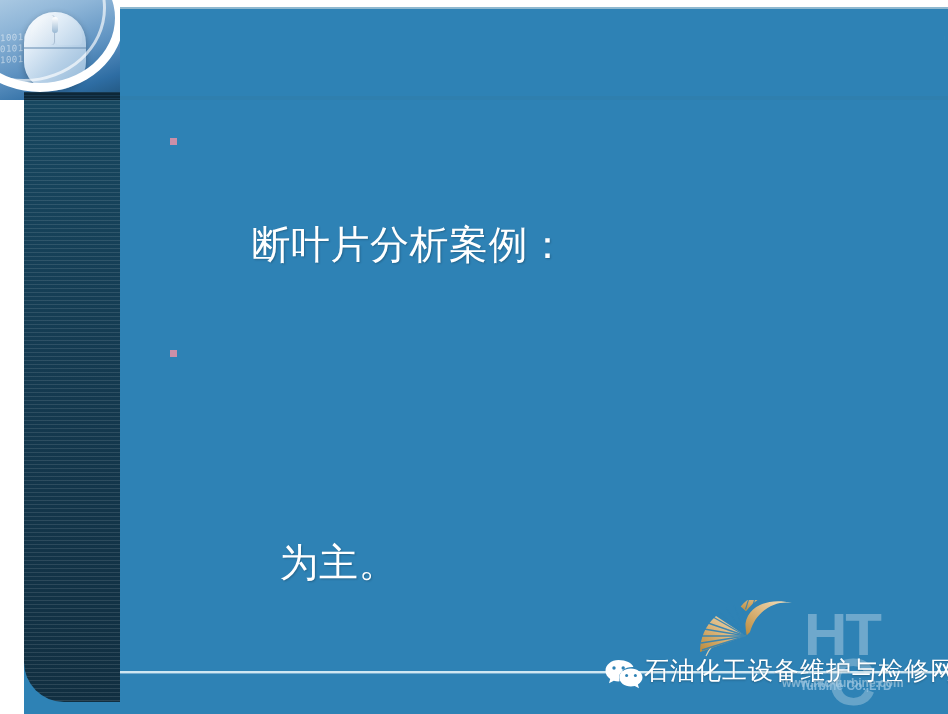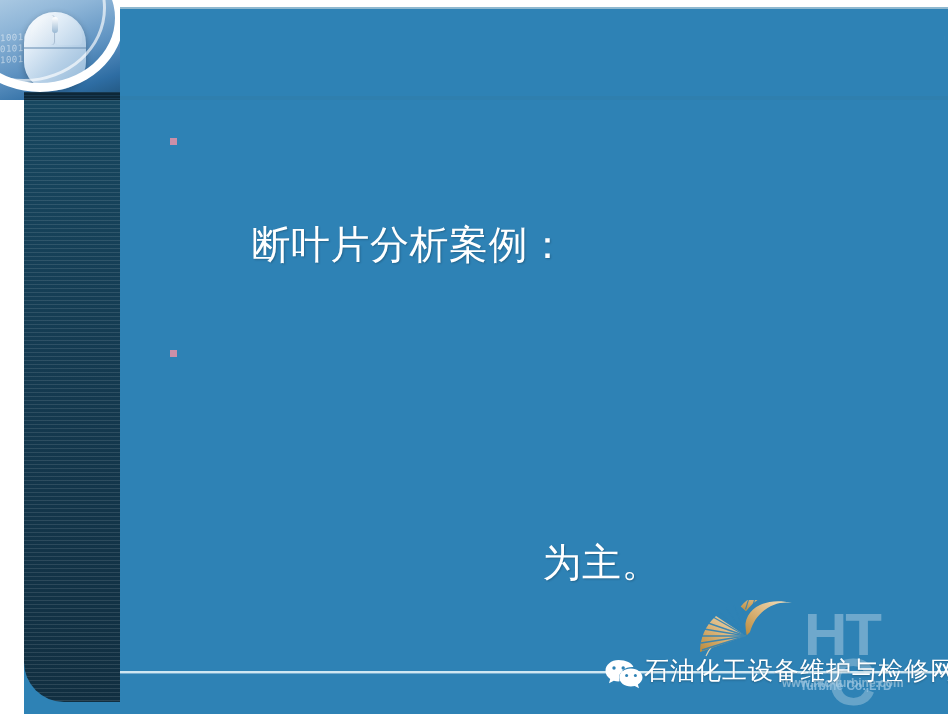--- a/index.html
+++ b/index.html
@@ -151,21 +151,21 @@
     text-shadow:1px 1px 2px rgba(0,0,0,.22);
     white-space:pre-wrap;
   }
   .bulleted{padding-left:22px;font-family:Liberation Serif, serif;}
   .bullet-dot{
     position:absolute;left:2px;top:26px;
     width:7px;height:7px;
     background:#cc8fa8;
     display:inline-block;
   }
-  .indent1{padding-left:50px;text-align:center;}
+  .indent1{padding-left:50px;}
 
   
   .turbine-logo{
     position:absolute;left:694px;top:600px;width:104px;height:62px;
   }
   .wechat-logo{
     position:absolute;left:604px;top:658px;width:40px;height:32px;
   }
   .site-name{
     position:absolute;left:644px;top:654px;

